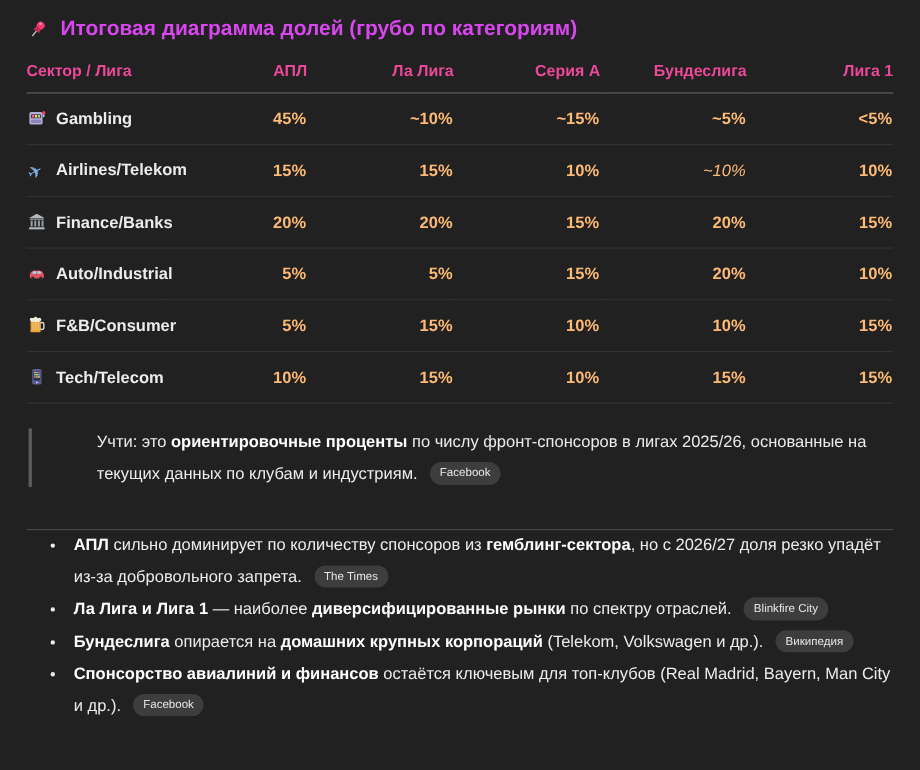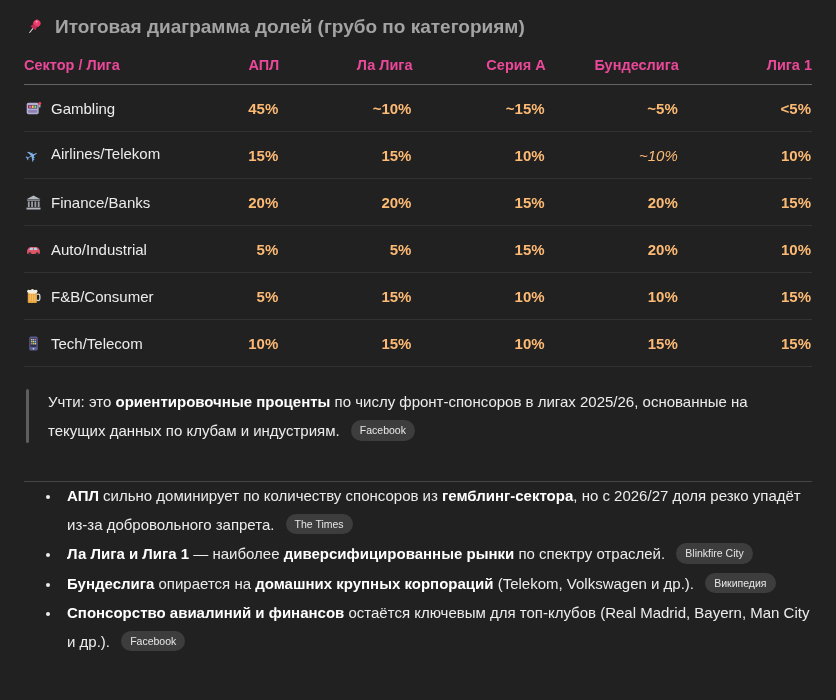--- a/index.html
+++ b/index.html
@@ -5,48 +5,48 @@
   html,body{margin:0;padding:0;}
   body{
     width:836px;height:700px;overflow:hidden;
     background:#212121;color:#ececec;
     font-family:"Liberation Sans","DejaVu Sans",sans-serif;
     font-size:15px;
   }
   .content{padding:10px 24px 0 24px;}
   .heading{
     display:flex;align-items:center;gap:11px;
-    font-size:19px;font-weight:700;color:#a3a3a3;
+    font-size:19px;font-weight:700;color:#d946ef;
     margin:6px 0 10px 0;
   }
   .heading .pin{flex:0 0 auto;display:inline-flex;}
   
   table{width:100%;border-collapse:collapse;table-layout:fixed;}
   col.c-sector{width:15.5%;}
   col.c-val{width:16.9%;}
   thead th{
     text-align:right;font-weight:700;font-size:14.5px;color:#ec4899;
     padding:9px 0 11px 0;border-bottom:1px solid rgba(255,255,255,0.30);
     white-space:nowrap;
   }
   thead th:first-child{text-align:left;}
   tbody td{
     text-align:right;height:44px;font-weight:700;font-size:15px;color:#fdba74;
     border-bottom:1px solid rgba(255,255,255,0.08);white-space:nowrap;
   }
-  tbody td.sector{text-align:left;font-weight:400;color:#ececec;}
+  tbody td.sector{text-align:left;font-weight:700;color:#ececec;}
   td.italic{font-style:italic;font-weight:400;}
   .row-icon{display:inline-block;width:17px;height:17px;vertical-align:-3px;margin-right:9px;}
   .glyph-plane{
     display:inline-block;width:17px;margin-right:9px;color:#7fb1e8;
     font-size:16px;transform:rotate(-28deg);vertical-align:-2px;
     font-family:"DejaVu Sans",sans-serif;
   }
   
-  .quote{display:flex;margin:20px 0 16px 2px;}
+  .quote{display:flex;margin:20px 0 16px 2px;gap:40px;}
   .quote-bar{flex:0 0 3px;background:#5e5e5e;border-radius:3px;margin:2px 0;}
   .quote-text{padding-left:19px;line-height:29px;max-width:740px;}
   strong{color:#ffffff;font-weight:700;}
   
   .badge{
     display:inline-block;background:#3d3d3d;color:#e6e6e6;
     font-size:10.5px;line-height:1;padding:5px 9px;border-radius:11px;
     margin-left:7px;vertical-align:2px;white-space:nowrap;cursor:pointer;
   }
   

